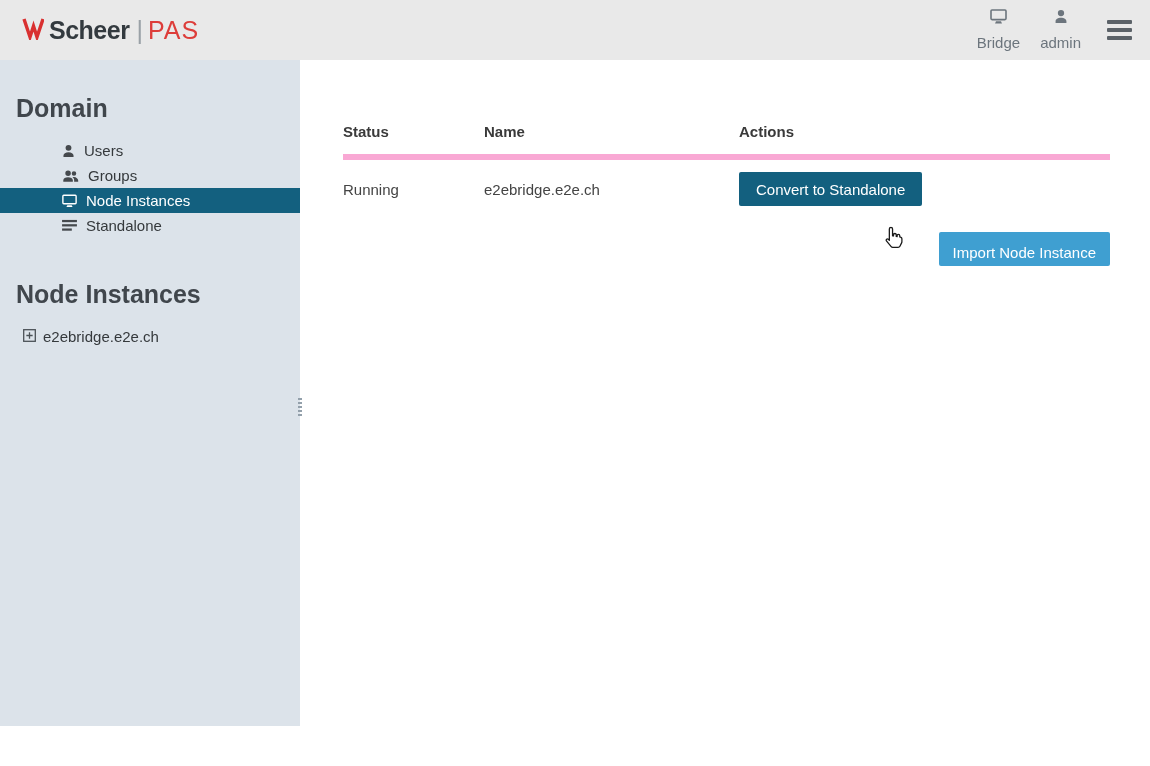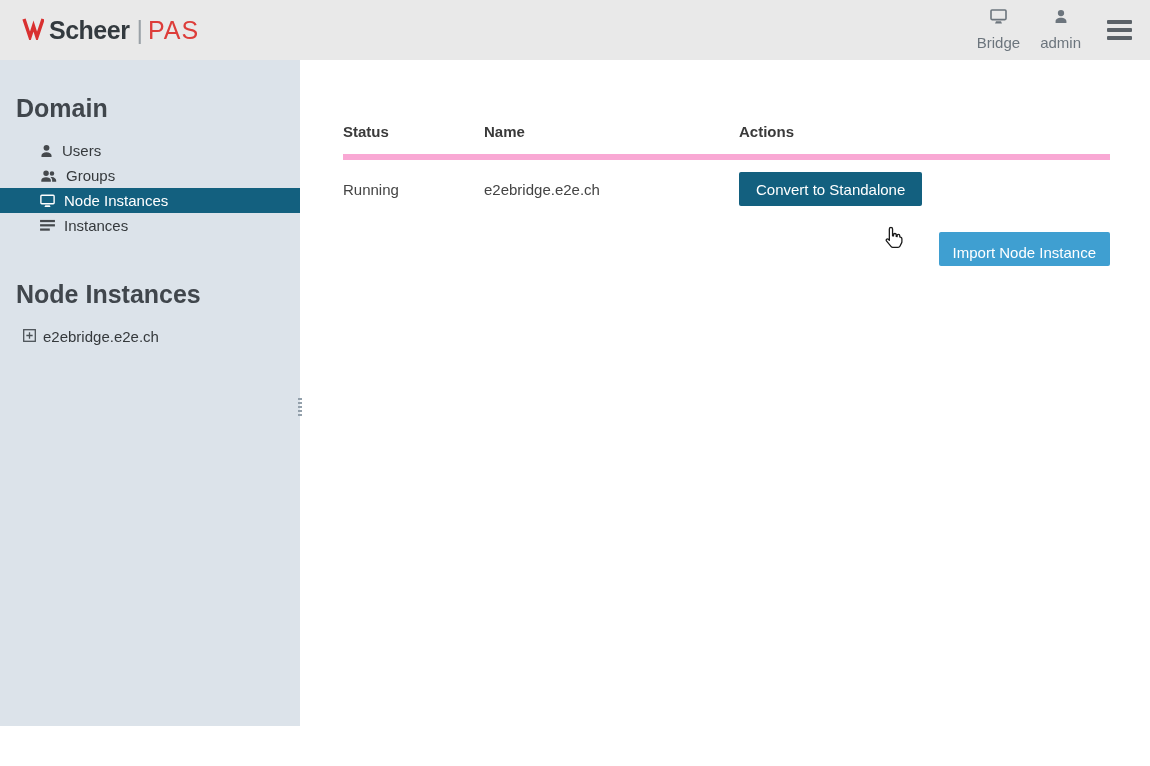--- a/index.html
+++ b/index.html
@@ -25,21 +25,21 @@
   .hamburger span { display: block; width: 25px; height: 4px; background: #5b6268; border-radius: 1px; }
 
   
   .body-wrap { display: flex; height: 706px; position: relative; }
 
   .sidebar { width: 300px; background: #dce3ea; padding-top: 34px; flex-shrink: 0; }
   .sidebar-heading { font-size: 25px; font-weight: 700; color: #40464c; margin: 0 0 15px 16px; }
   .sidebar-heading.second { margin-top: 42px; }
   .nav-item {
     display: flex; align-items: center; gap: 9px;
-    height: 25px; padding-left: 40px;
+    height: 25px; padding-left: 62px;
     font-size: 15px; color: #35393c; cursor: pointer;
   }
   .nav-item .nav-icon { display: flex; align-items: center; color: #45494d; }
   .nav-item.selected { background: #13607f; color: #ffffff; }
   .nav-item.selected .nav-icon { color: #ffffff; }
   .tree-item { display: flex; align-items: center; gap: 7px; padding-left: 23px; height: 24px; font-size: 15px; color: #35393c; cursor: pointer; }
 
   .resize-handle {
     position: absolute; left: 298px; top: 338px; width: 4px; height: 20px;
     background: repeating-linear-gradient(to bottom, #93a0ab 0 2px, transparent 2px 4px);
@@ -145,21 +145,21 @@
       <div class="nav-item">
         <span class="nav-icon">
           <svg width="15" height="13" viewBox="0 0 16 14">
             <g fill="currentColor">
               <rect x="0" y="1" width="16" height="2.4"></rect>
               <rect x="0" y="5.6" width="16" height="2.4"></rect>
               <rect x="0" y="10.2" width="10.5" height="2.4"></rect>
             </g>
           </svg>
         </span>
-        <span>Instances</span>
+        <span>Standalone</span>
       </div>
 
       <h2 class="sidebar-heading second">Node Instances</h2>
 
       <div class="tree-item">
         <span>
           <svg width="13" height="13" viewBox="0 0 14 14">
             <rect x="0.75" y="0.75" width="12.5" height="12.5" fill="none" stroke="#4b5257" stroke-width="1.4"></rect>
             <path d="M7 3.6v6.8 M3.6 7h6.8" stroke="#4b5257" stroke-width="1.4"></path>
           </svg>

